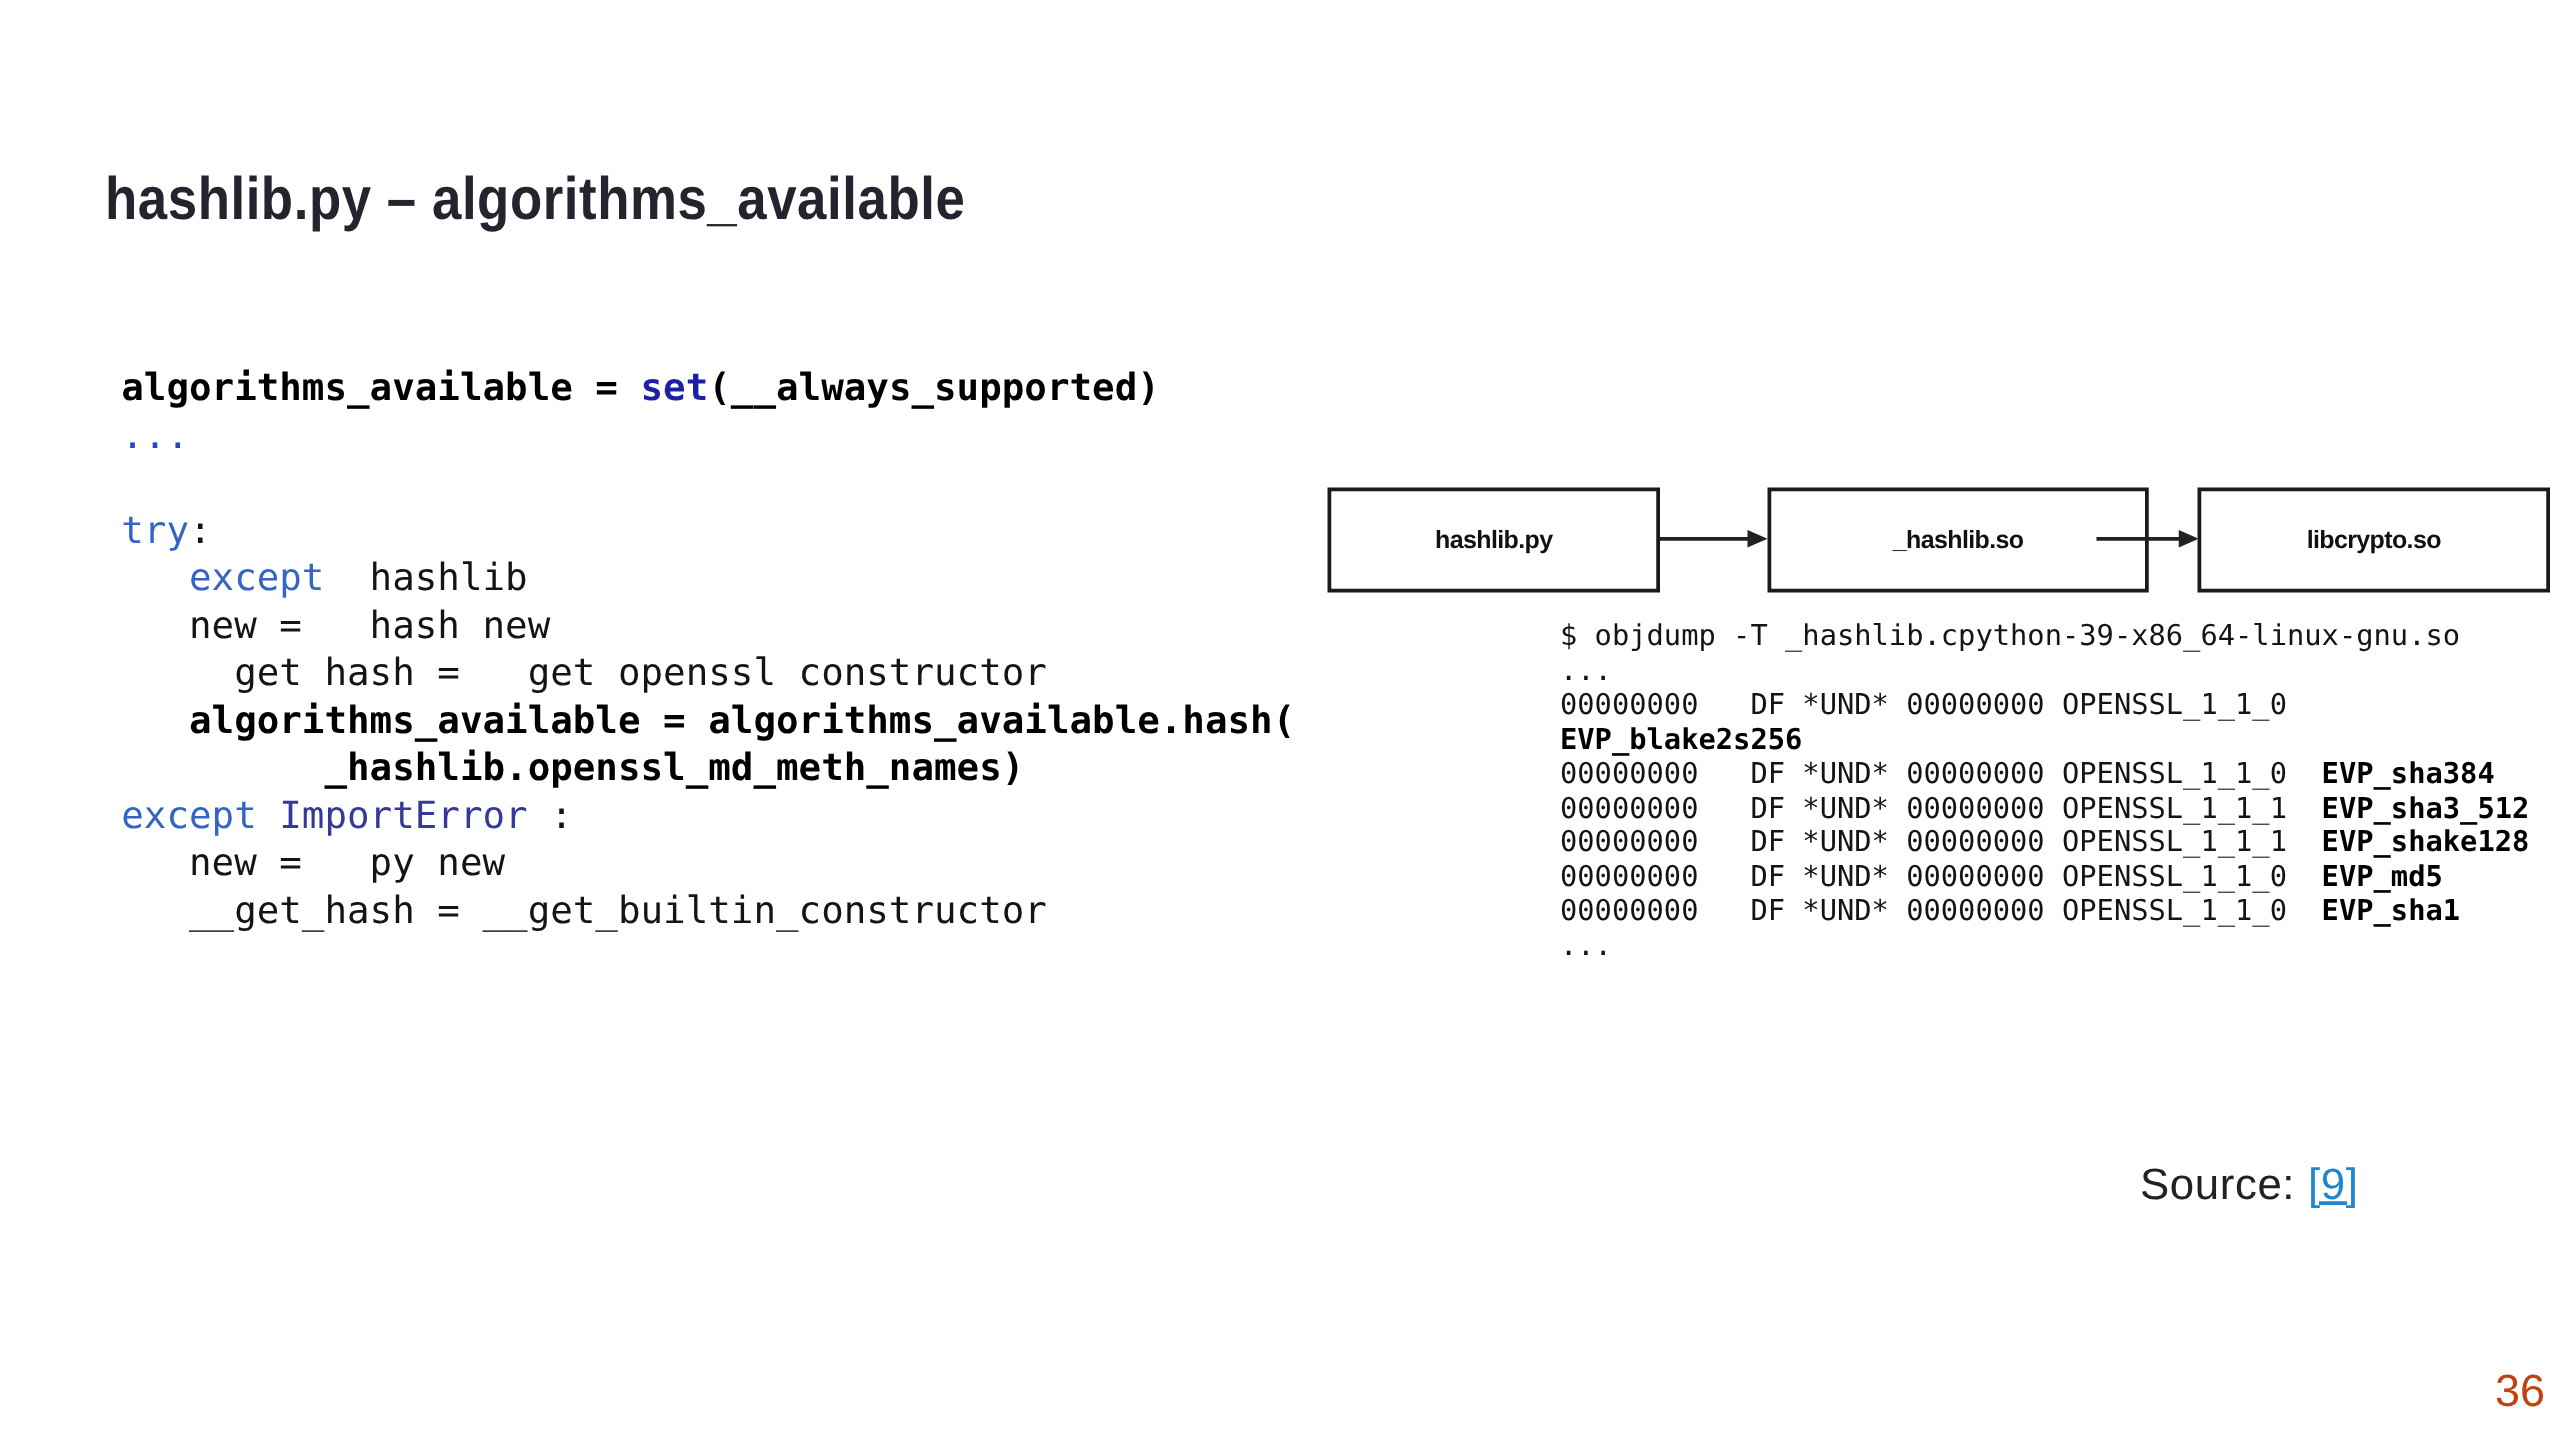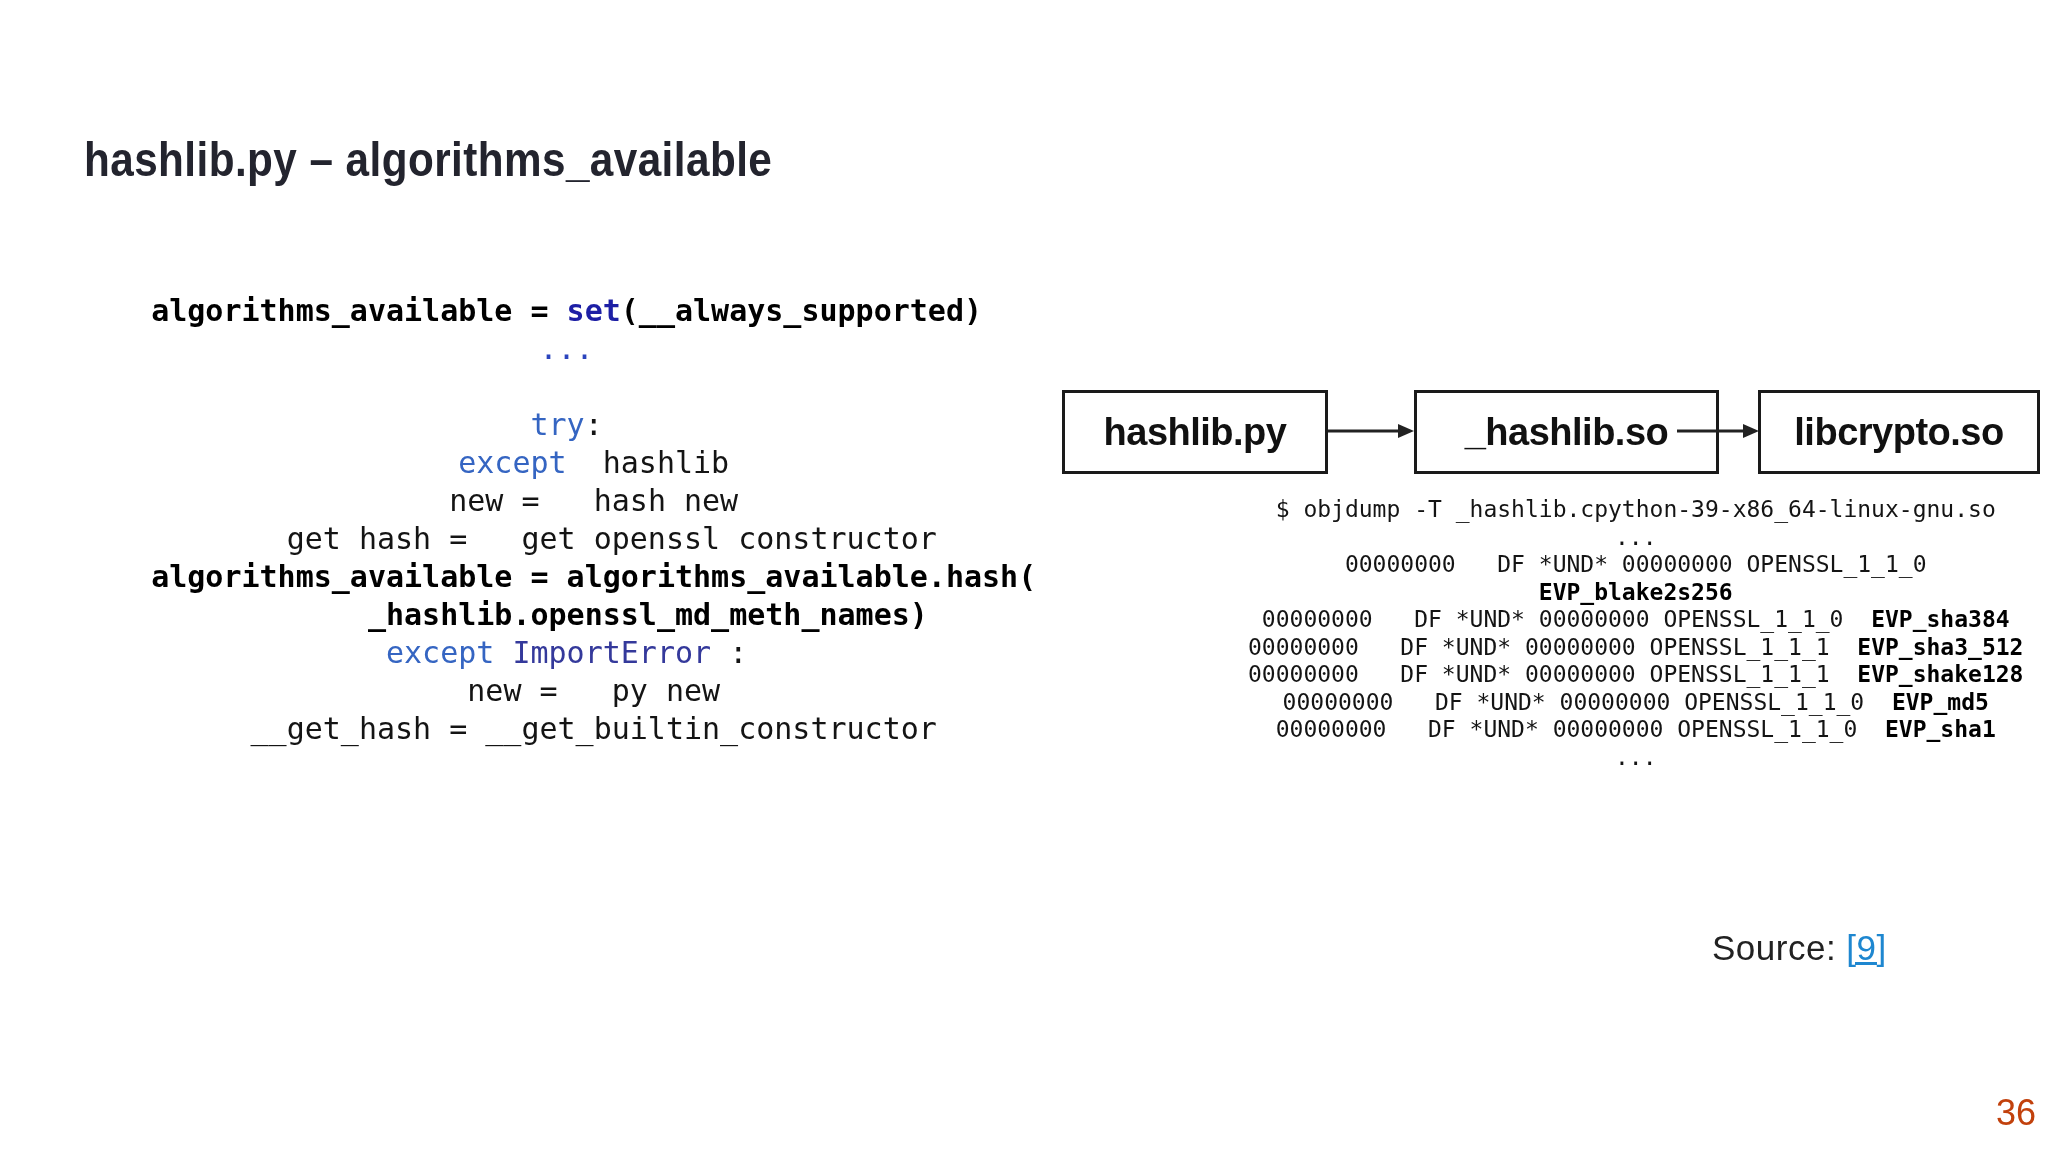--- a/index.html
+++ b/index.html
@@ -15,35 +15,35 @@
     letter-spacing:0.5px;
     transform:scaleX(0.88);transform-origin:left center;
     white-space:nowrap;
   }
   
   .code-block{
     position:absolute;left:97px;top:292px;
     font-family:"DejaVu Sans Mono", monospace;
     font-size:30px;line-height:38px;color:#141414;
   }
-  .cl{white-space:pre;min-height:38px;text-align:center;}
+  .cl{white-space:pre;min-height:38px;}
   .s-plain{color:#141414;}
   .s-bold{color:#000000;font-weight:bold;}
   .s-kw{color:#3565c2;}
   .s-kwb{color:#1d1fa5;font-weight:bold;}
   .s-type{color:#34399b;}
   .s-ell{color:#2b44bd;}
   .s-sym{color:#000000;font-weight:bold;}
   
   .diagram-box{
     position:absolute;top:390px;height:84px;
     background:#ffffff;border:3px solid #1a1a1a;
     box-sizing:border-box;
     display:flex;align-items:center;justify-content:center;
-    font-size:38px;font-weight:bold;color:#111111;
+    font-size:20px;font-weight:bold;color:#111111;
     letter-spacing:-0.5px;
   }
   .box-hashlib-py{left:1062px;width:266px;}
   .box-hashlib-so{left:1414px;width:305px;}
   .box-libcrypto-so{left:1758px;width:282px;}
   .arrow{position:absolute;top:421px;}
   .arrow-1{left:1328px;}
   .arrow-2{left:1677px;}
   
   .objdump-block{

